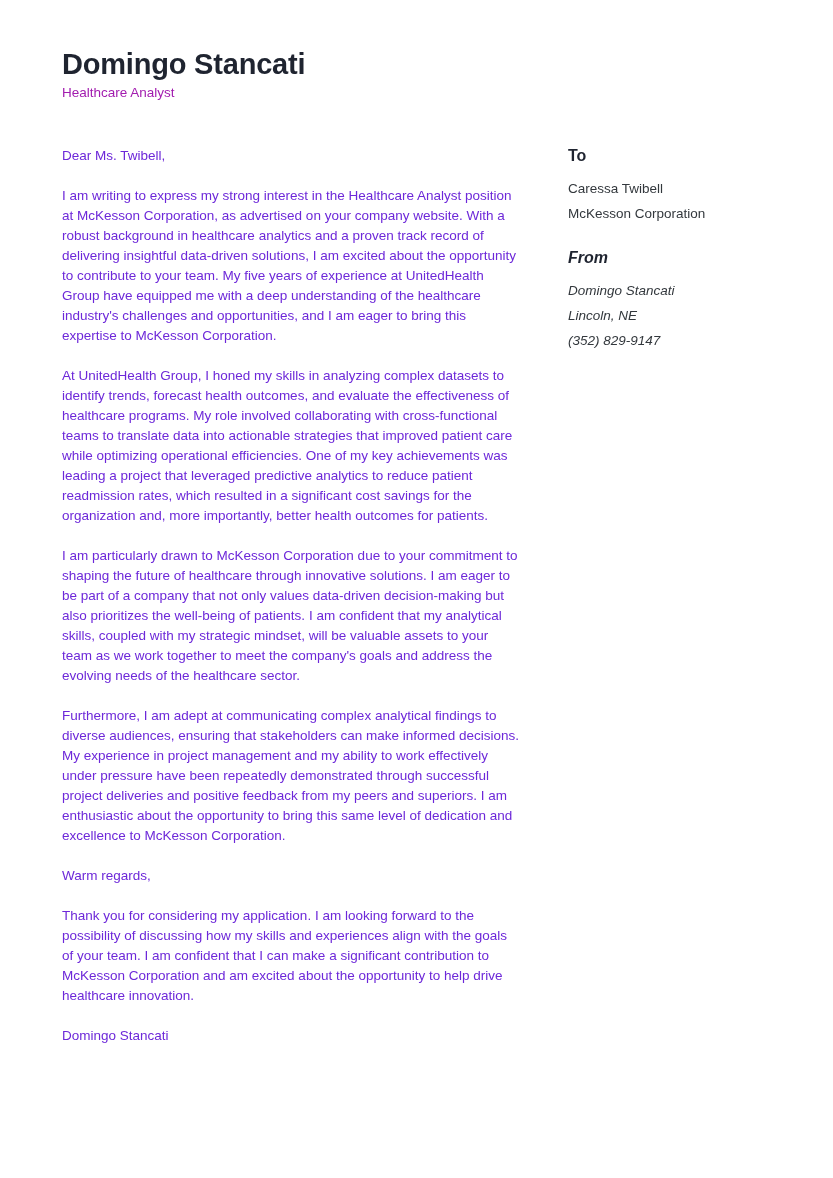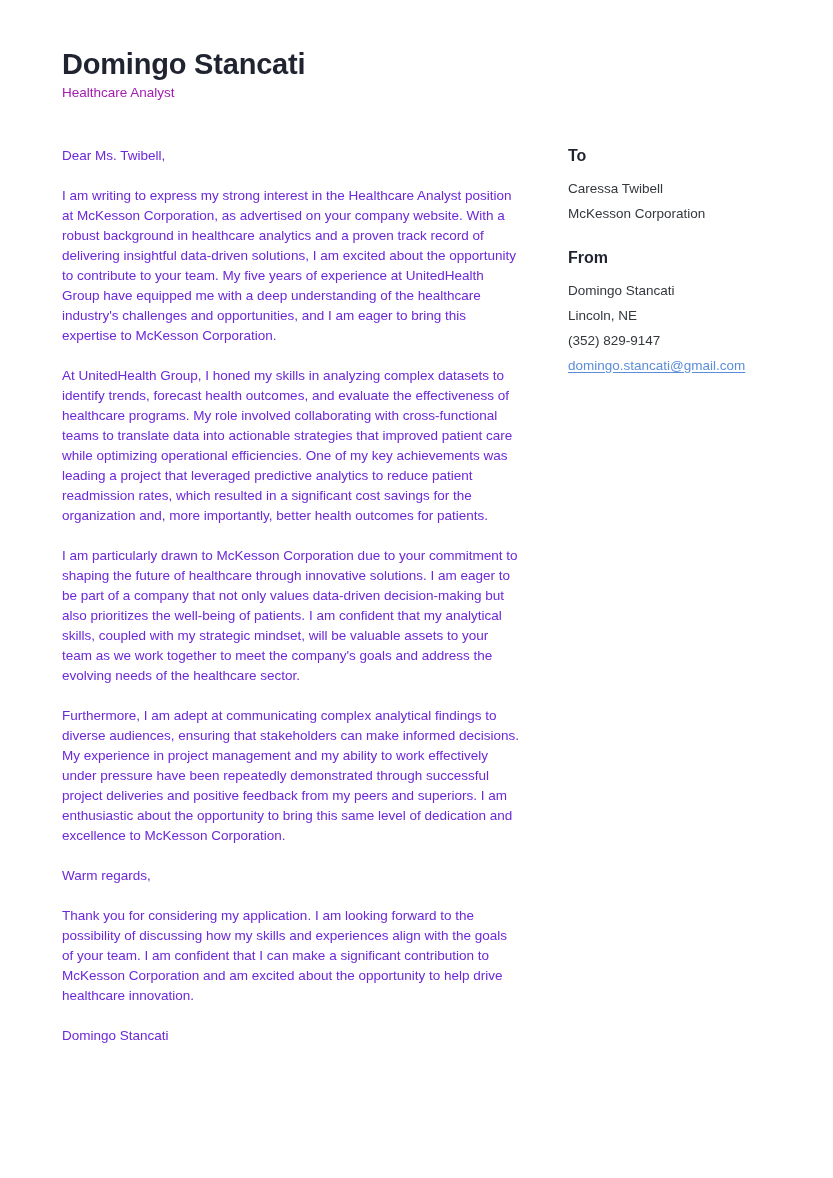--- a/index.html
+++ b/index.html
@@ -78,20 +78,21 @@
     font-size: 16px;
     font-weight: 700;
     line-height: 20px;
     color: #1f2430;
   }
   .contact-block {
     margin: 0 0 22px 0;
   }
   .contact-block:last-child {
     margin-bottom: 12px;
+    font-style: italic;
   }
   .contact-line {
     line-height: 25px;
     color: #33383d;
     white-space: nowrap;
   }
   .contact-email {
     display: inline-block;
     line-height: 25px;
     color: #5b8dd9;
@@ -130,18 +131,17 @@
       <div class="contact-heading">To</div>
       <div class="contact-line">Caressa Twibell</div>
       <div class="contact-line">McKesson Corporation</div>
     </div>
 
     <div class="contact-block">
       <div class="contact-heading">From</div>
       <div class="contact-line">Domingo Stancati</div>
       <div class="contact-line">Lincoln, NE</div>
       <div class="contact-line">(352) 829-9147</div>
-      <a class="contact-email" href="#">domingo.stancati@gmail.com</a>
     </div>
 
   </div>
 
 </div>
 
 </body></html>

